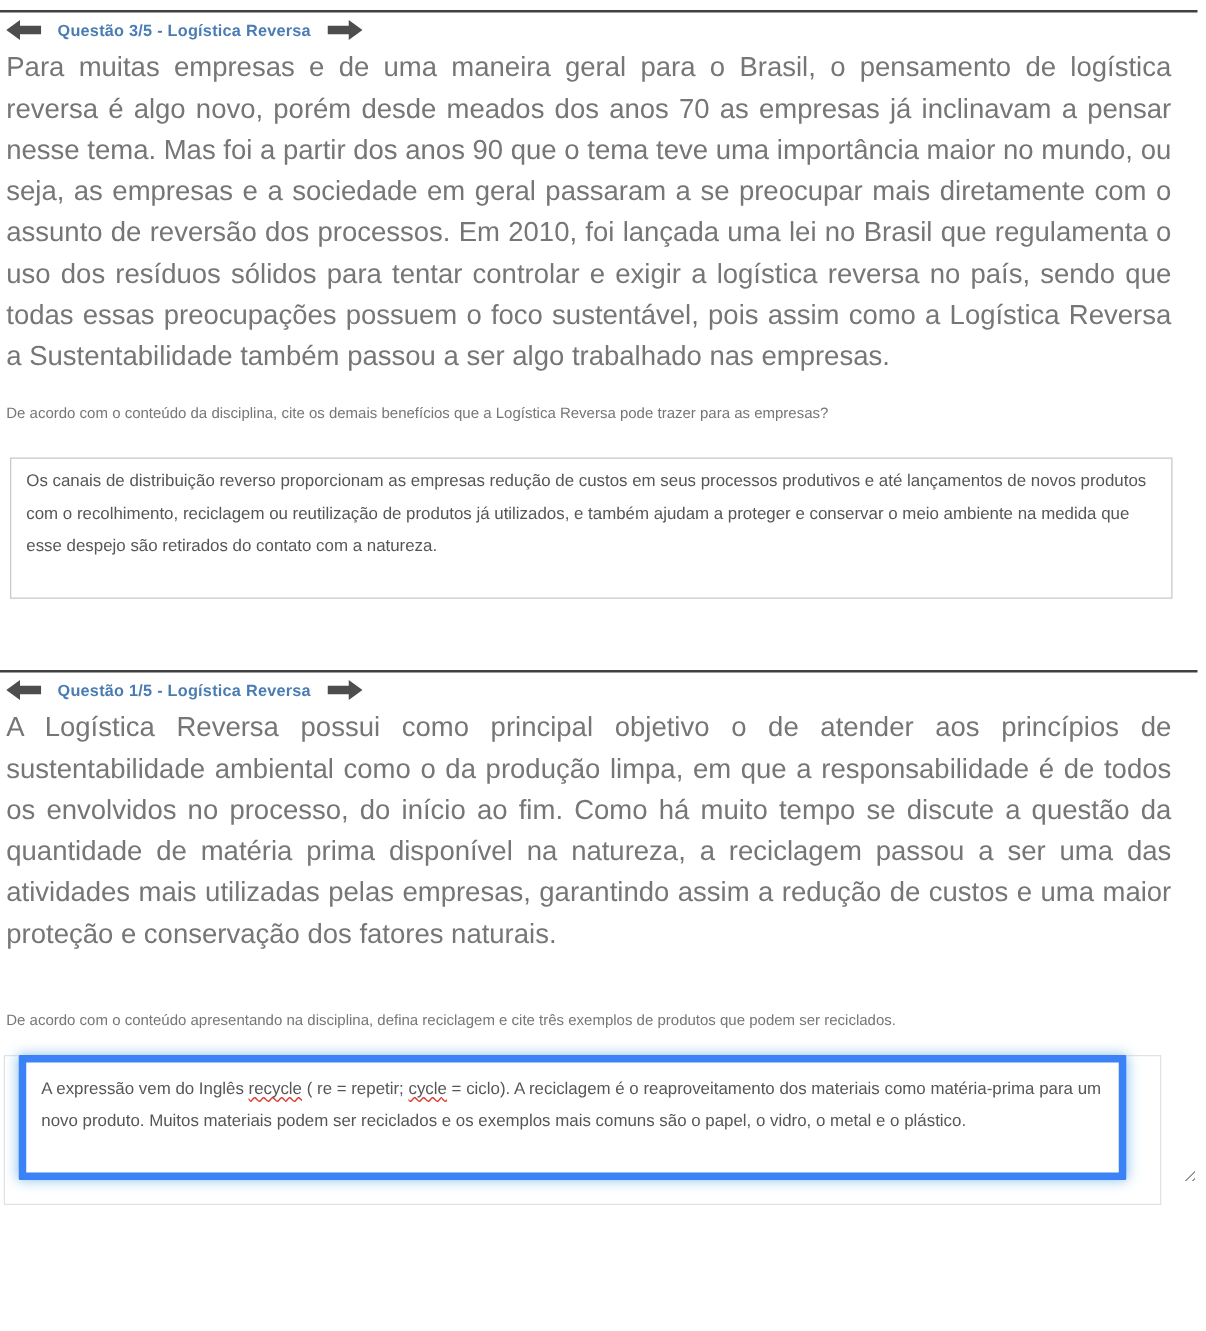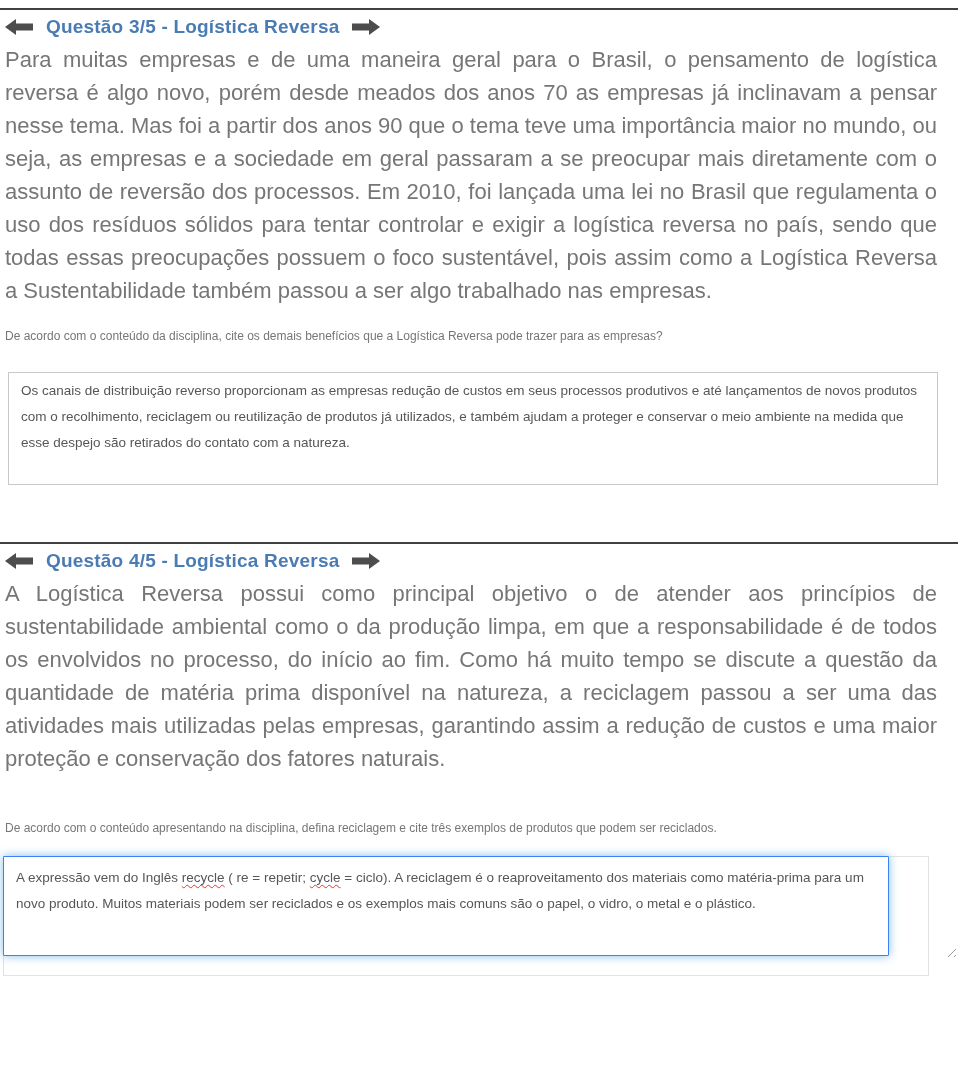--- a/index.html
+++ b/index.html
@@ -25,21 +25,21 @@
     align-items: center;
     gap: 13px;
     padding: 6px 0 3px 0;
   }
   .nav-arrow {
     background: none; border: none; padding: 0; margin: 0;
     cursor: pointer; line-height: 0; display: inline-block;
   }
   .q-title {
     margin: 0;
-    font-size: 19px;
+    font-size: 13px;
     font-weight: 700;
     letter-spacing: 0.2px;
     color: #4a7cb3;
     white-space: nowrap;
   }
 
   .q-body {
     margin: 2px 0 0 0;
     width: 932px;
     font-size: 22px;
@@ -86,25 +86,25 @@
     position: absolute;
     left: 0; top: 0;
     width: 926px;
     height: 120px;
     border: 1px solid #e2e2e2;
     background: #ffffff;
     z-index: 0;
   }
   .answer-focused {
     position: absolute;
-    left: 0; top: 0;
+    left: 12px; top: 0;
     z-index: 1;
     width: 886px;
     height: 100px;
-    border: 1px solid #3b82f6;
+    border: 6px solid #3b82f6;
     border-radius: 1px;
     padding: 8px 12px;
     box-shadow: 0 0 10px rgba(102,175,233,0.8);
     outline: none;
   }
   .misspelled {
     text-decoration: underline;
     text-decoration-style: wavy;
     text-decoration-color: #e0392e;
     text-decoration-thickness: 1px;
@@ -156,21 +156,21 @@
 
   <section class="question-section second">
     <div class="q-header">
       <button class="nav-arrow" aria-label="previous">
         <span>
           <svg width="28" height="16" viewBox="0 0 28 16">
               <path d="M11 0 L0 8 L11 16 L11 11.4 L28 11.4 L28 4.6 L11 4.6 Z" fill="#4d4d4d"></path>
             </svg>
         </span>
       </button>
-      <h2 class="q-title">Questão 4/5 - Logística Reversa</h2>
+      <h2 class="q-title">Questão 1/5 - Logística Reversa</h2>
       <button class="nav-arrow" aria-label="next">
         <span>
           <svg width="28" height="16" viewBox="0 0 28 16">
               <path d="M17 0 L28 8 L17 16 L17 11.4 L0 11.4 L0 4.6 L17 4.6 Z" fill="#4d4d4d"></path>
             </svg>
         </span>
       </button>
     </div>
     <p class="q-body">A Logística Reversa possui como principal objetivo o de atender aos princípios de sustentabilidade ambiental como o da produção limpa, em que a responsabilidade é de todos os envolvidos no processo, do início ao fim. Como há muito tempo se discute a questão da quantidade de matéria prima disponível na natureza, a reciclagem passou a ser uma das atividades mais utilizadas pelas empresas, garantindo assim a redução de custos e uma maior proteção e conservação dos fatores naturais.</p>
     <p class="q-prompt">De acordo com o conteúdo apresentando na disciplina, defina reciclagem e cite três exemplos de produtos que podem ser reciclados.</p>

